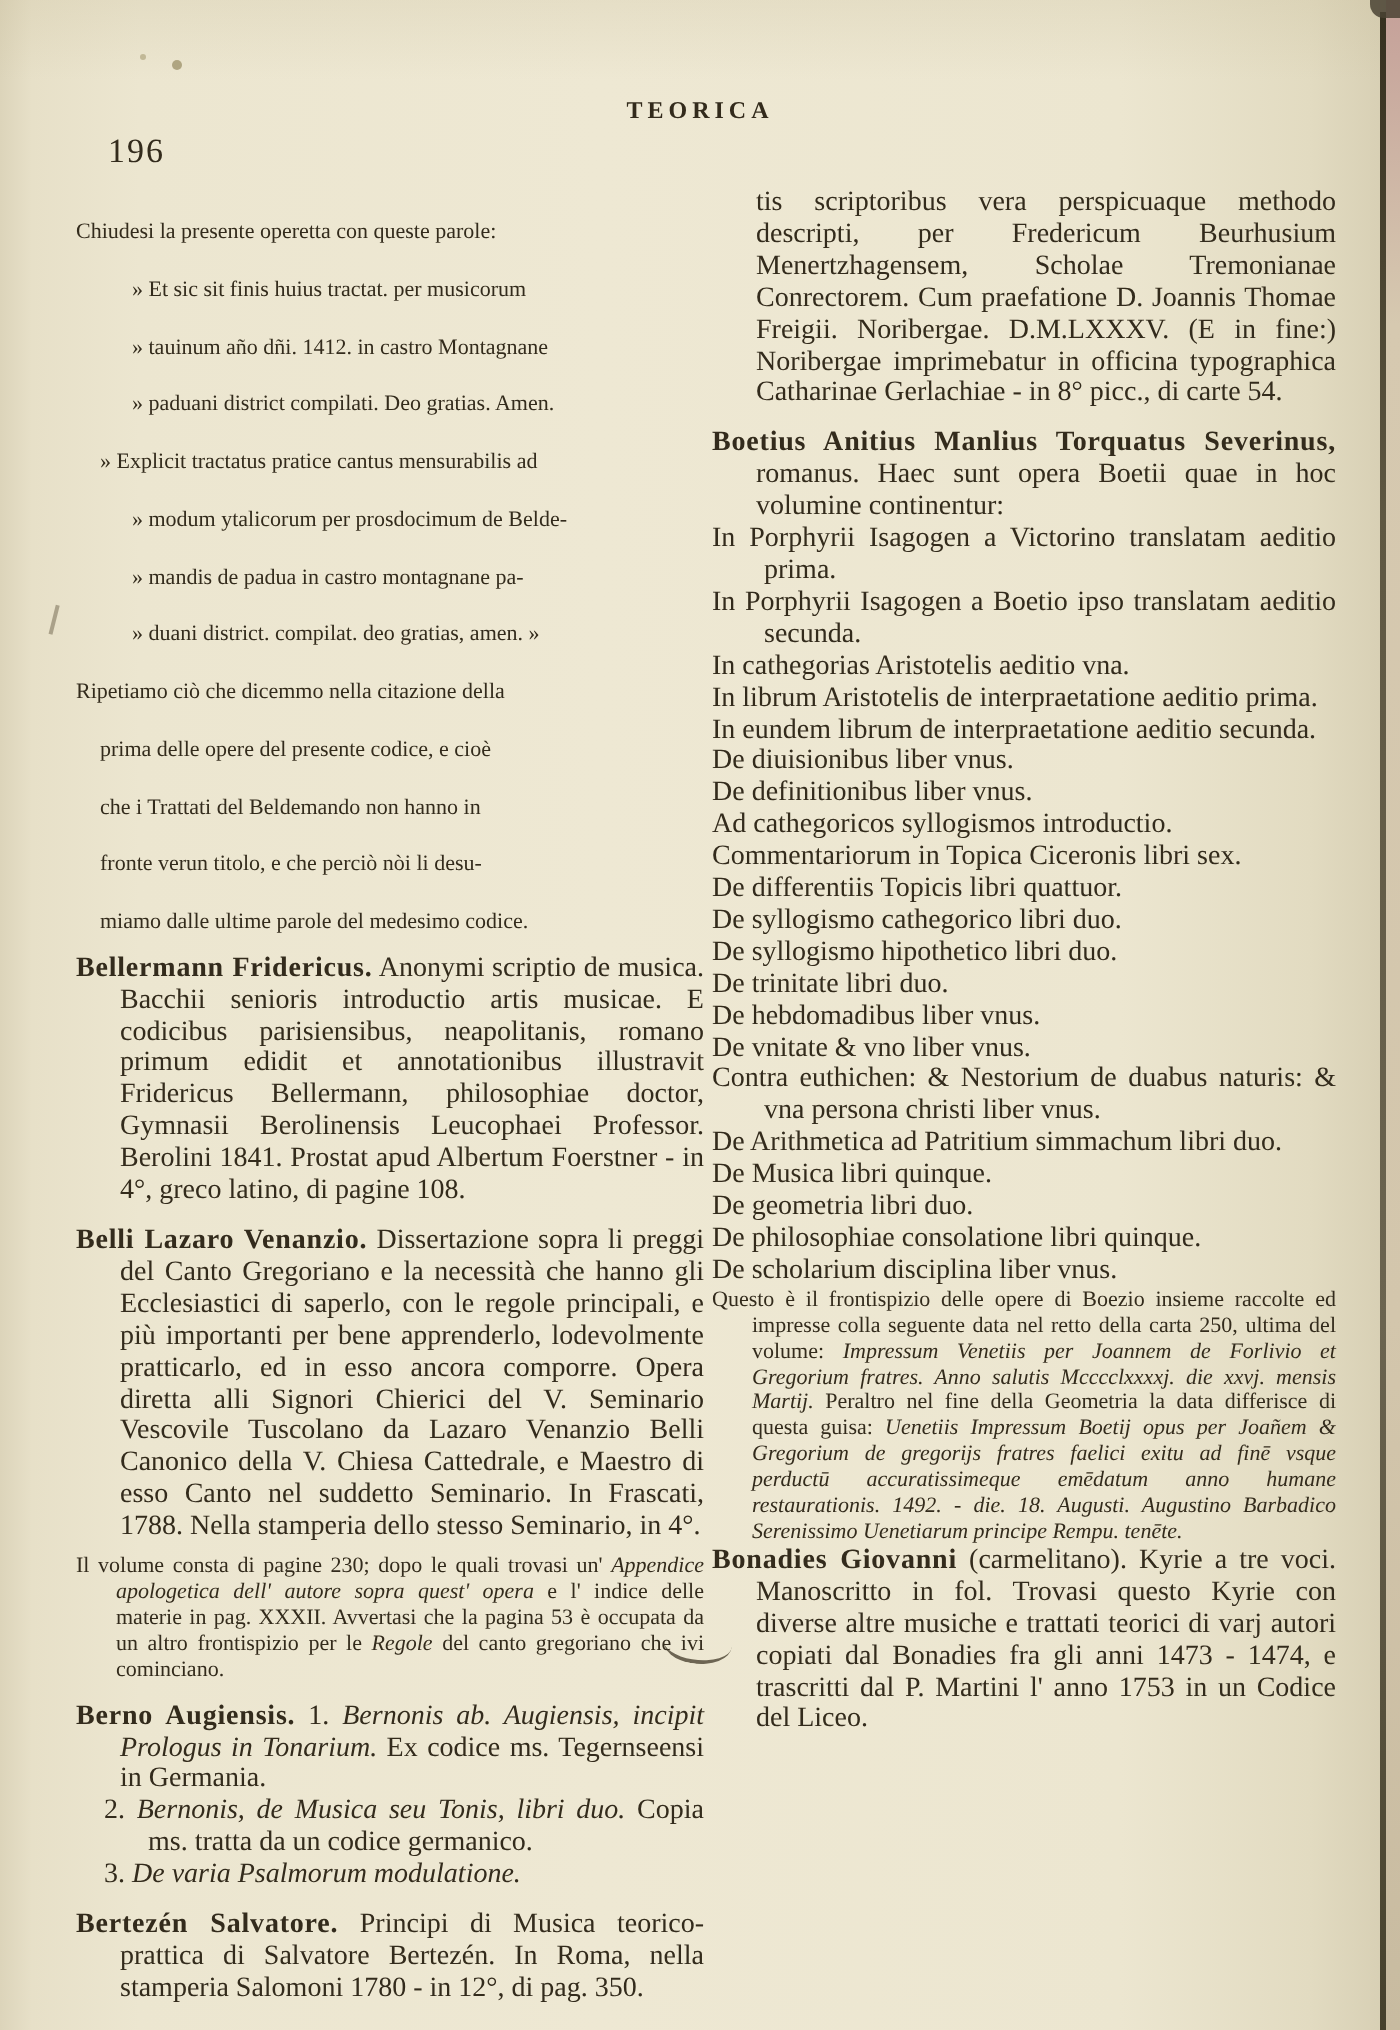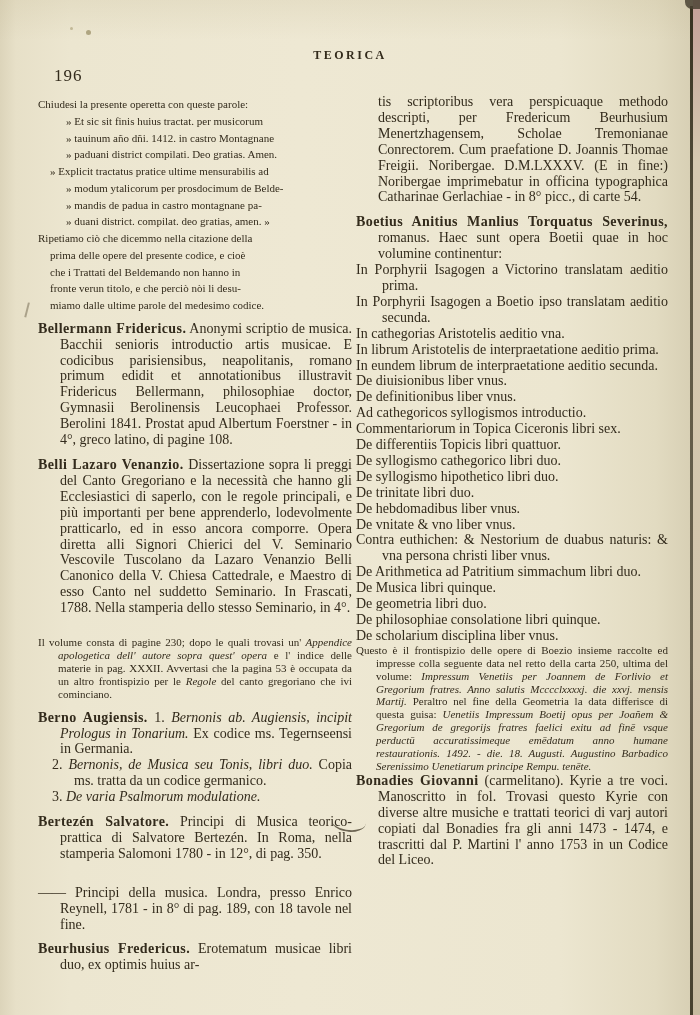--- a/index.html
+++ b/index.html
@@ -20,23 +20,23 @@
   .col-left{left:38px;width:314px;}
   .col-right{left:356px;width:312px;}
   .col p{margin:0;}
   .b{font-weight:700;letter-spacing:.4px;}
   .i{font-style:italic;}
   p.entry{margin-top:9px;padding-left:22px;text-indent:-22px;}
   p.sub{margin-top:0;padding-left:36px;text-indent:-22px;}
   p.dash{margin-top:23px;padding-left:22px;text-indent:-22px;}
   p.cont{margin-top:0;padding-left:22px;}
   p.list{margin-top:0;padding-left:26px;text-indent:-26px;}
-  p.small{margin-top:20px;font-size:11px;line-height:12.9px;
+  p.small{margin-top:5px;font-size:11px;line-height:12.9px;
           padding-left:20px;text-indent:-20px;}
-  p.sline{margin-top:4px;font-size:11px;line-height:12.75px;text-align:left;}
+  p.sline{margin-top:16px;font-size:11px;line-height:12.75px;text-align:left;}
   p.ind1{padding-left:12px;}
   p.ind2{padding-left:28px;}
   p.gap{margin-top:0;}
   
   .edge-line{position:absolute;left:690px;top:6px;bottom:0;width:2.5px;
     background:linear-gradient(180deg,#35301f,#5e5742 25%,#6b6450 65%,#45402c);}
   .edge-strip{position:absolute;left:692.5px;top:0;bottom:0;width:7.5px;
     background:linear-gradient(180deg,#c5a099 0%,#d6c9b0 16%,#d3c6ac 65%,#c8bb a0 100%);
     background:linear-gradient(180deg,#c5a099 0%,#d6c9b0 16%,#d3c6ac 65%,#c8bba0 100%);}
   .corner-mark{position:absolute;left:685px;top:0;width:15px;height:9px;
@@ -55,21 +55,21 @@
 <body>
 
 <div class="page">
   <div class="pagenum">196</div>
   <div class="runhead">TEORICA</div>
   <div class="col col-left">
       <p class="sline"><span>Chiudesi la presente operetta con queste parole:</span></p>
       <p class="sline ind2"><span>» Et sic sit finis huius tractat. per musicorum</span></p>
       <p class="sline ind2"><span>» tauinum año dñi. 1412. in castro Montagnane</span></p>
       <p class="sline ind2"><span>» paduani district compilati. Deo gratias. Amen.</span></p>
-      <p class="sline ind1"><span>» Explicit tractatus pratice ultime mensurabilis ad</span></p>
+      <p class="sline ind1"><span>» Explicit tractatus pratice cantus mensurabilis ad</span></p>
       <p class="sline ind2"><span>» modum ytalicorum per prosdocimum de Belde-</span></p>
       <p class="sline ind2"><span>» mandis de padua in castro montagnane pa-</span></p>
       <p class="sline ind2"><span>» duani district. compilat. deo gratias, amen. »</span></p>
       <p class="sline"><span>Ripetiamo ciò che dicemmo nella citazione della</span></p>
       <p class="sline ind1"><span>prima delle opere del presente codice, e cioè</span></p>
       <p class="sline ind1"><span>che i Trattati del Beldemando non hanno in</span></p>
       <p class="sline ind1"><span>fronte verun titolo, e che perciò nòi li desu-</span></p>
       <p class="sline ind1"><span>miamo dalle ultime parole del medesimo codice.</span></p>
       <p class="entry"><span class="b">Bellermann Fridericus.</span><span> Anonymi scriptio de musica. Bacchii senioris introductio artis musicae. E codicibus parisiensibus, neapolitanis, romano primum edidit et annotationibus illustravit Fridericus Bellermann, philosophiae doctor, Gymnasii Berolinensis Leucophaei Professor. Berolini 1841. Prostat apud Albertum Foerstner - in 4°, greco latino, di pagine 108.</span></p>
       <p class="entry"><span class="b">Belli Lazaro Venanzio.</span><span> Dissertazione sopra li preggi del Canto Gregoriano e la necessità che hanno gli Ecclesiastici di saperlo, con le regole principali, e più importanti per bene apprenderlo, lodevolmente pratticarlo, ed in esso ancora comporre. Opera diretta alli Signori Chierici del V. Seminario Vescovile Tuscolano da Lazaro Venanzio Belli Canonico della V. Chiesa Cattedrale, e Maestro di esso Canto nel suddetto Seminario. In Frascati, 1788. Nella stamperia dello stesso Seminario, in 4°.</span></p>

